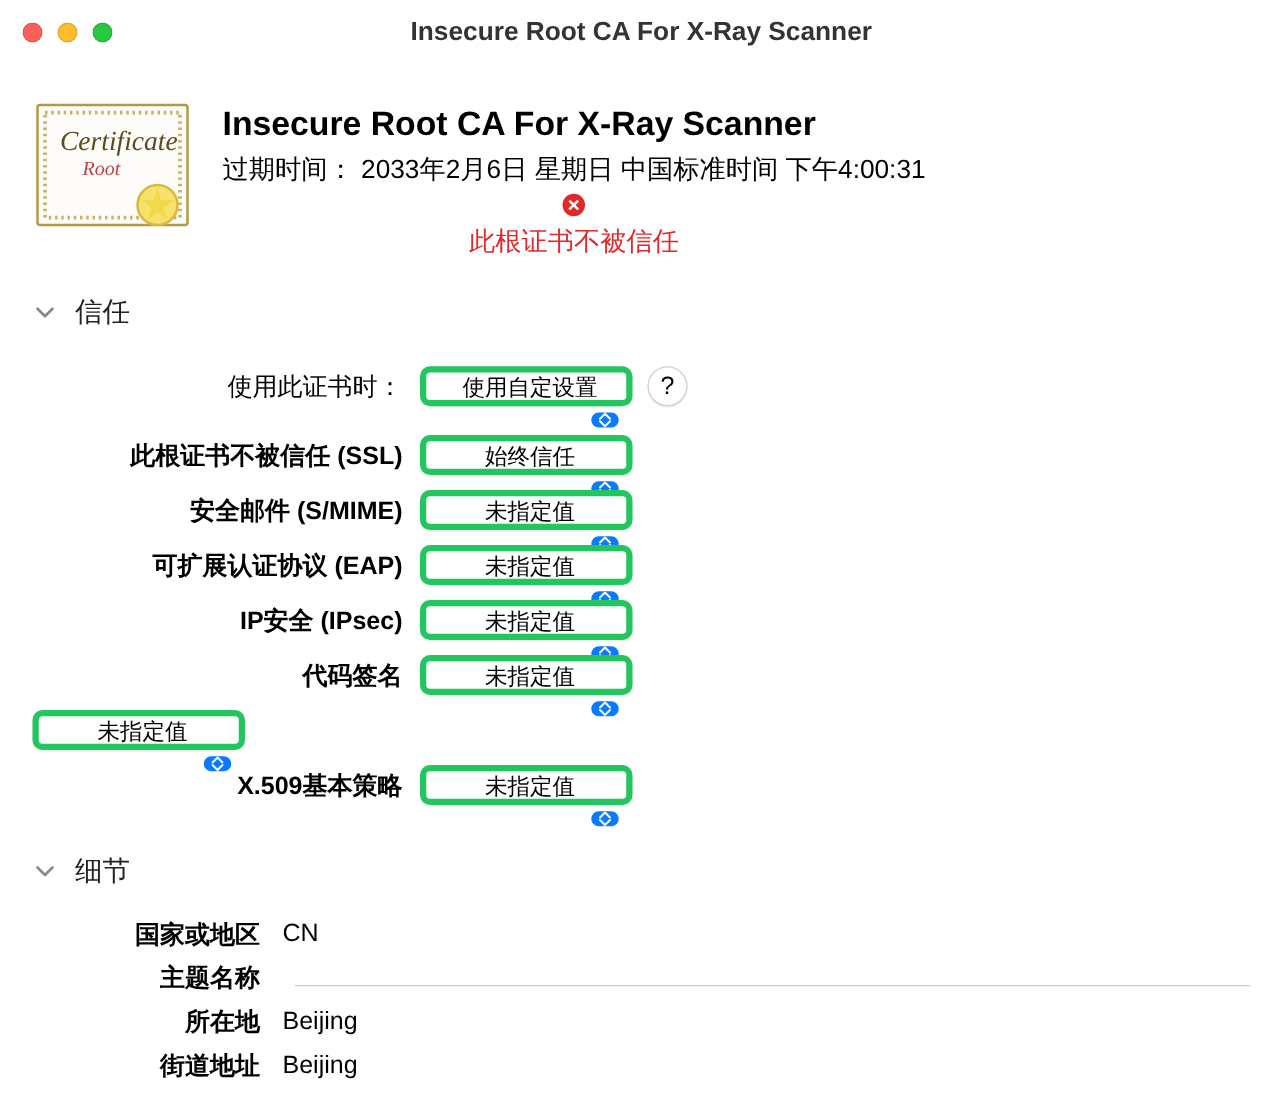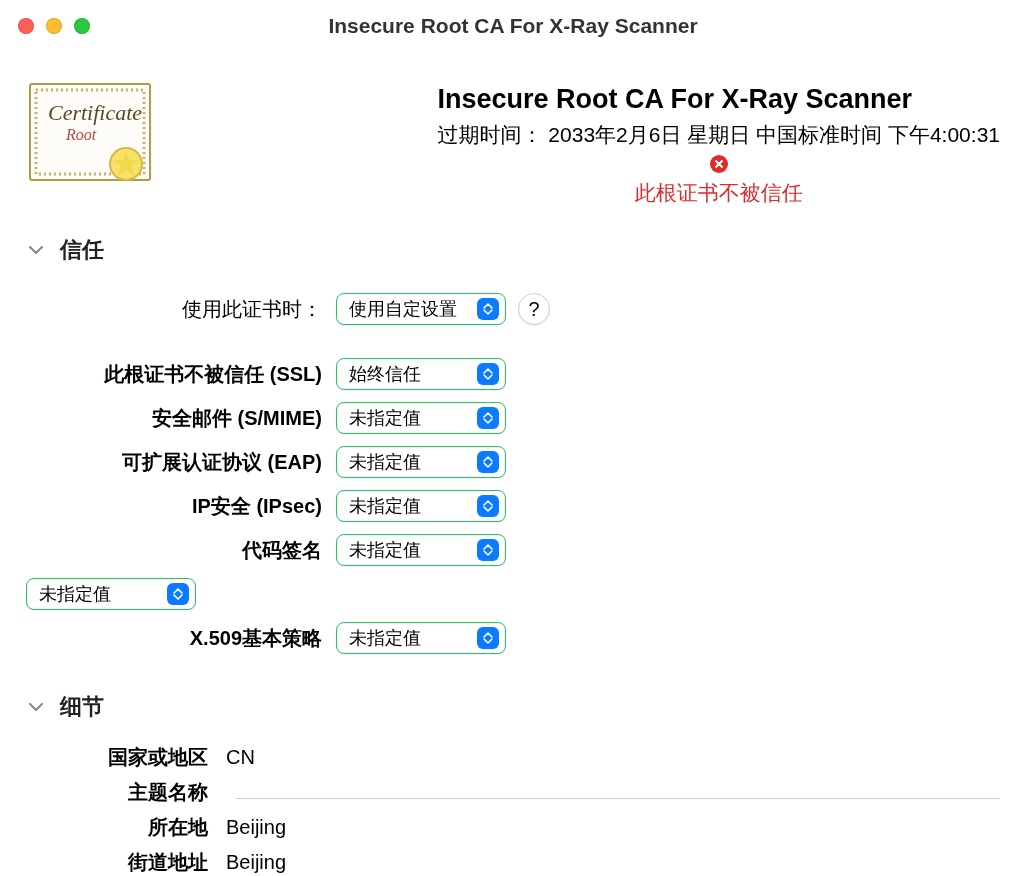--- a/index.html
+++ b/index.html
@@ -43,21 +43,20 @@
     pointer-events: none;
   }
 
   .content {
     padding: 32px 26px 0 26px;
   }
 
   .header-row {
     display: flex;
     align-items: flex-start;
-    justify-content: space-between;
   }
   .cert-icon {
     width: 128px;
     height: 112px;
     flex: 0 0 128px;
     margin-top: -6px;
   }
   .cert-icon svg { width: 100%; height: 100%; }
 
   .header-text {
@@ -102,21 +101,21 @@
   .status-icon::after  { transform: rotate(-45deg); }
 
   .section {
     margin-top: 28px;
   }
   .section-header {
     display: flex;
     align-items: center;
     gap: 14px;
     font-size: 22px;
-    font-weight: 700;
+    font-weight: 400;
     color: #222;
     cursor: default;
   }
   .chevron {
     width: 20px;
     height: 20px;
     display: inline-flex;
     align-items: center;
     justify-content: center;
     color: #888;
@@ -124,45 +123,46 @@
   .chevron svg { width: 16px; height: 16px; }
 
   .form-grid {
     margin-top: 28px;
   }
   .form-row {
     display: flex;
     align-items: center;
     margin-bottom: 12px;
   }
-  .form-row.top { margin-bottom: 33px; }
+  .form-row.top { margin-bottom: 23px; }
   .row-label {
     width: 310px;
     text-align: right;
     font-size: 20px;
     font-weight: 700;
     padding-right: 14px;
     white-space: nowrap;
   }
   .row-label.use-cert {
     font-weight: 400;
   }
 
   .select {
     display: inline-flex;
     align-items: center;
     height: 32px;
-    border: 1px solid #22c55e;
+    border: 5px solid #22c55e;
     border-radius: 8px;
     background: #fff;
     padding: 0 6px 0 12px;
     box-shadow: 0 1px 1px rgba(0,0,0,0.05);
     min-width: 170px;
     gap: 8px;
     cursor: default;
+    flex-direction: column;
   }
   .select .select-text {
     font-size: 18px;
     color: #000;
   }
   .select .updown {
     width: 22px;
     height: 22px;
     background: #0a7bff;
     border-radius: 6px;

